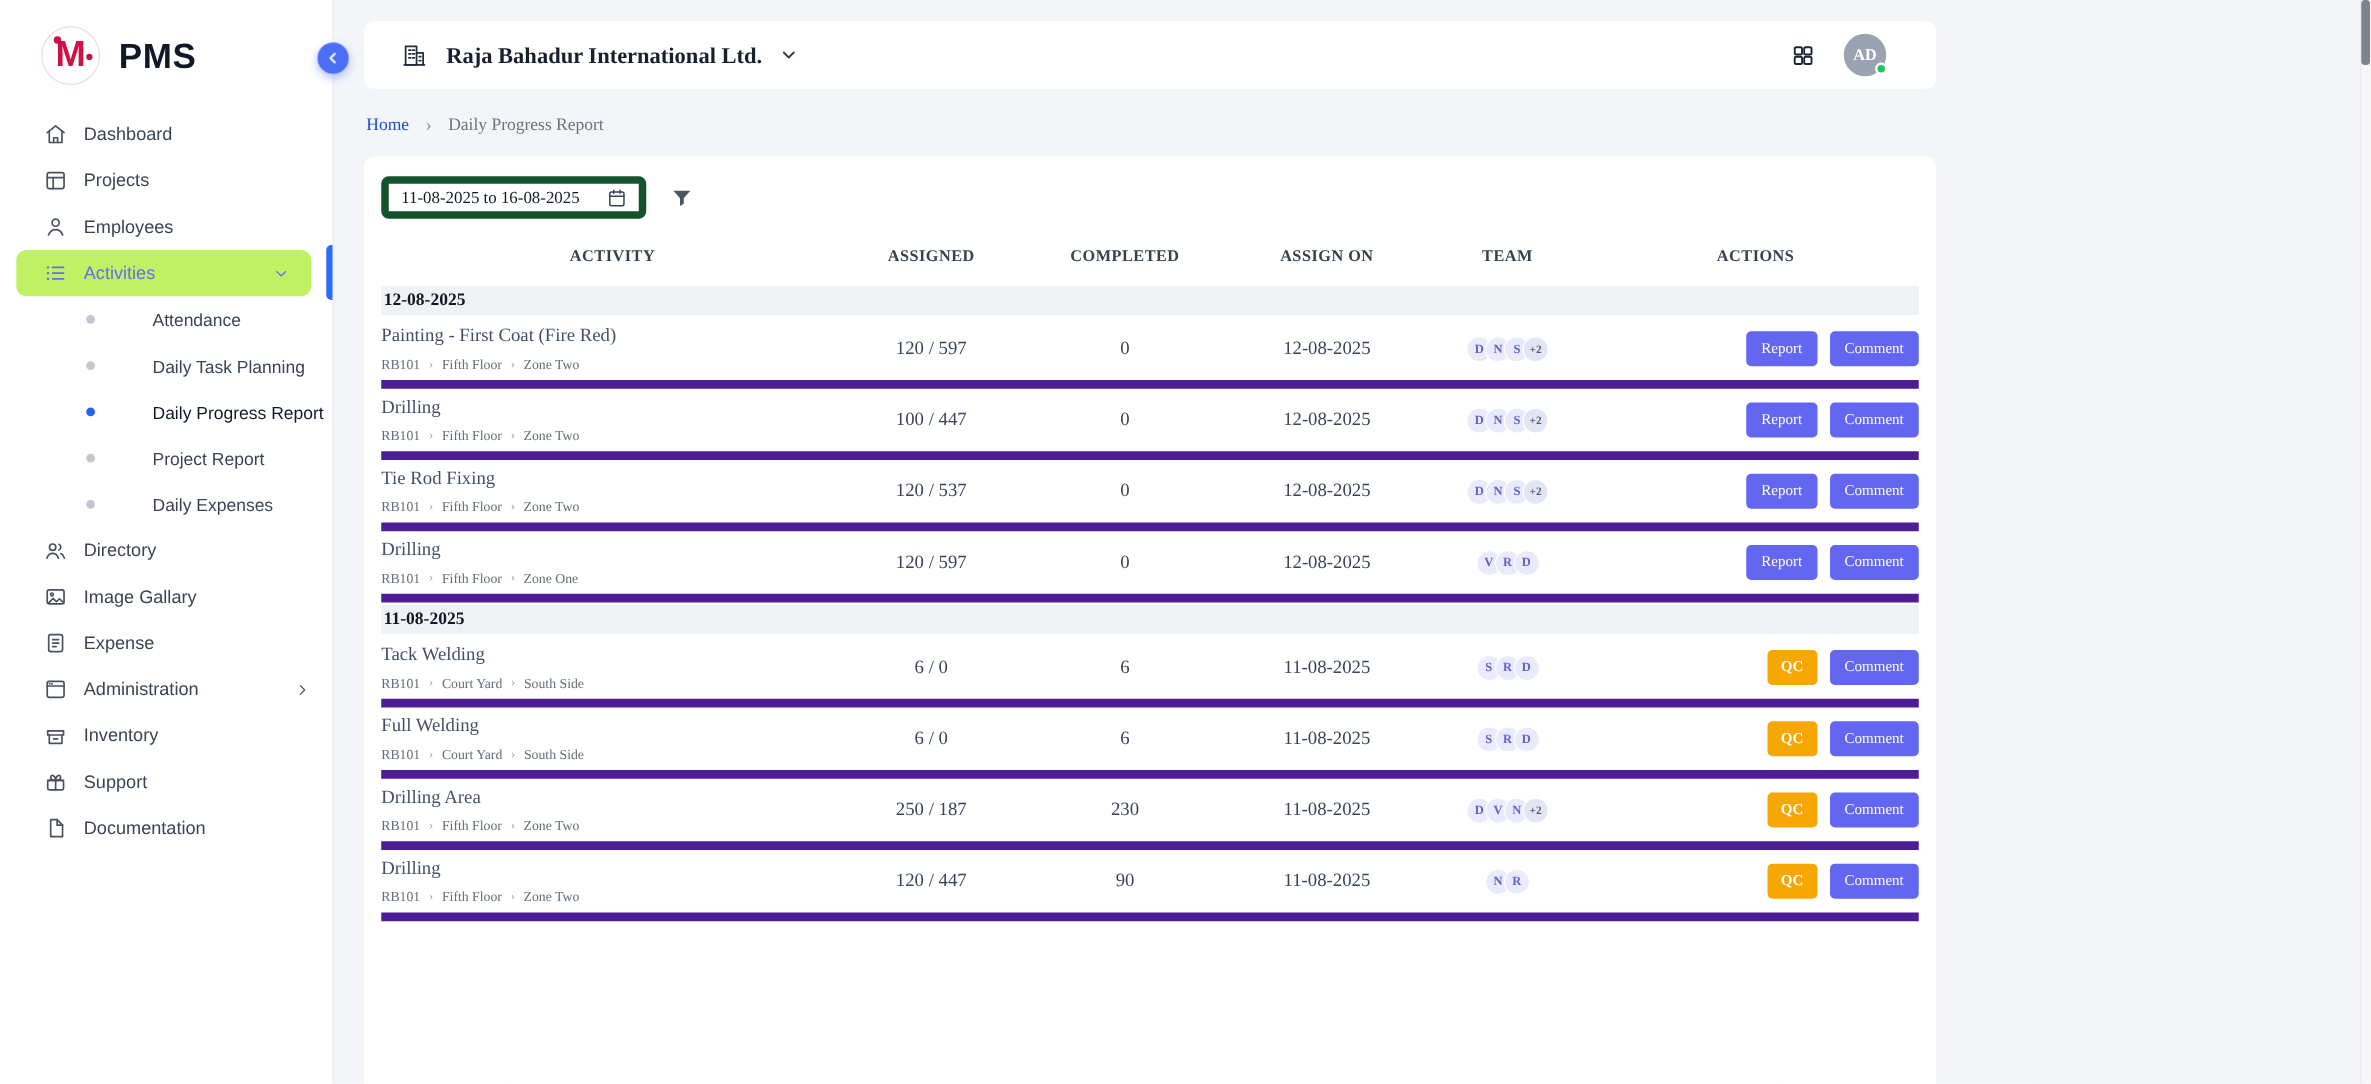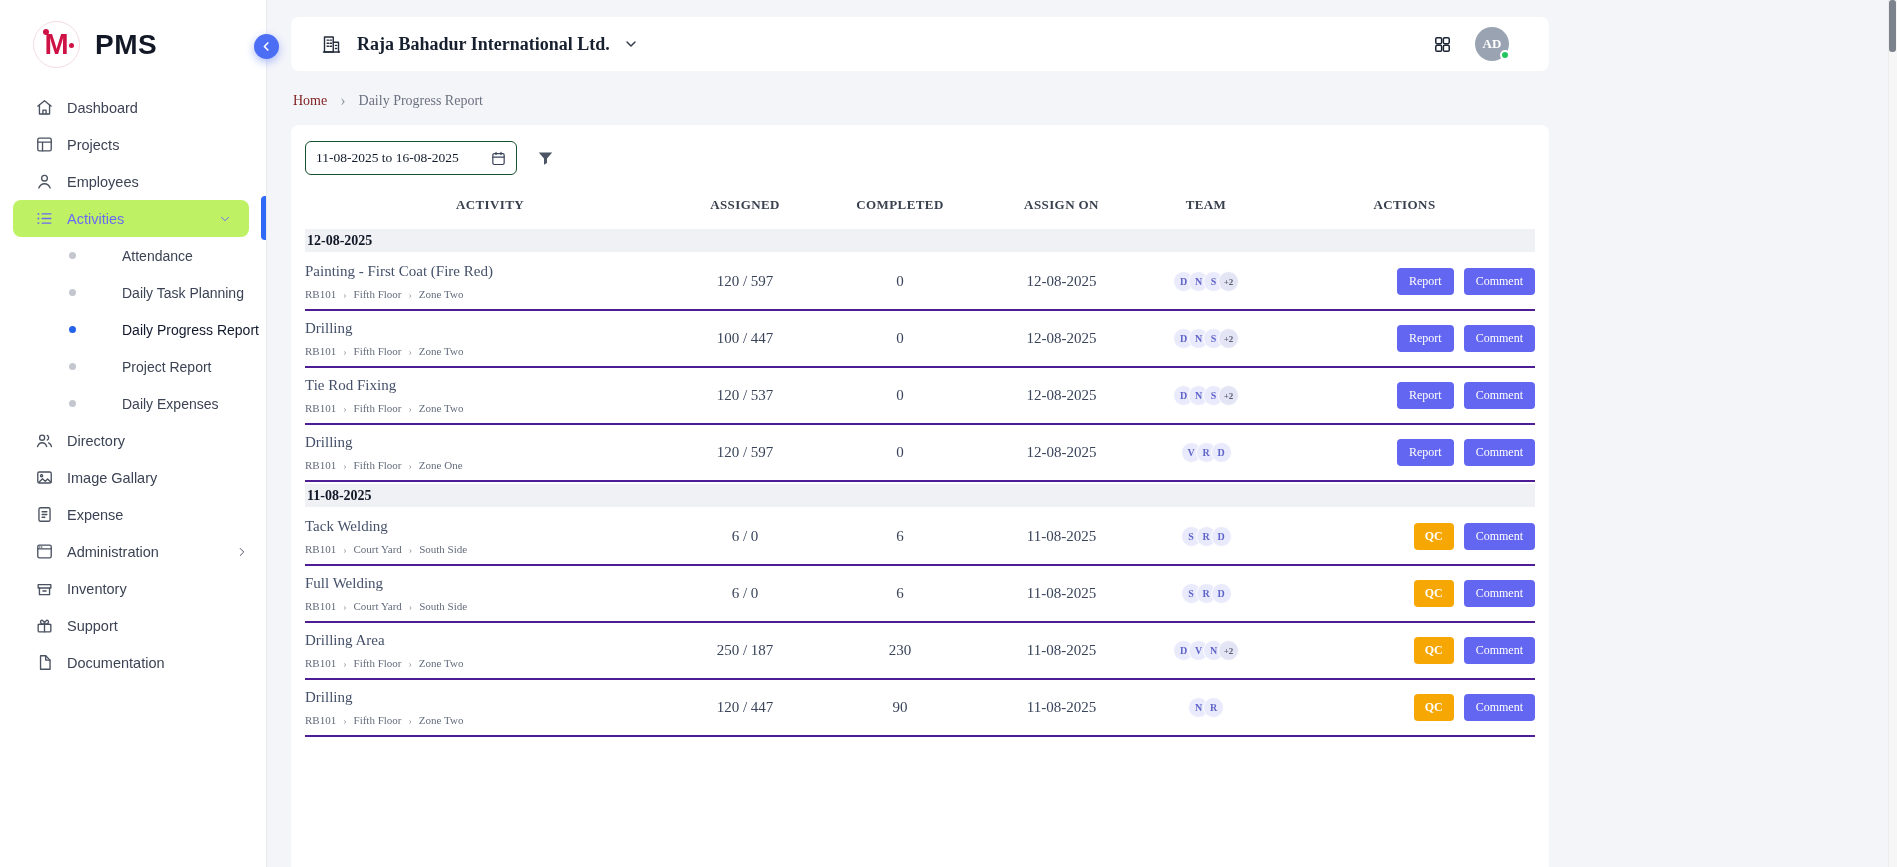--- a/index.html
+++ b/index.html
@@ -54,42 +54,42 @@
   .company { margin-left:15px; font-size:18px; font-weight:600; color:#17202f; cursor:pointer; }
   .ic.chev { margin-left:13px; color:#333c4d; cursor:pointer; } .ic.chev svg { width:16px; height:16px; }
   .topbar-right { margin-left:auto; display:flex; align-items:center; gap:23px; }
   .ic.grid { color:#1b2433; cursor:pointer; } .ic.grid svg { width:19px; height:19px; }
   .avatar { width:34px; height:34px; border-radius:50%; background:#9aa3b2; color:#fff; font-size:13px;
             font-weight:600; display:flex; align-items:center; justify-content:center; position:relative; cursor:pointer; }
   .online-dot { position:absolute; right:-1px; bottom:1px; width:10px; height:10px; border-radius:50%;
                 background:#22c55e; border:2px solid #fff; }
 
   .breadcrumb { display:flex; align-items:center; gap:13px; margin:20px 2px 14px; font-size:14px; height:20px; }
-  .bc-home { color:#7f1d1d; cursor:pointer; }
+  .bc-home { color:#1d4ed8; cursor:pointer; }
   .bc-sep { color:#8f96a3; font-size:16px; line-height:1; }
   .bc-cur { color:#6b7280; }
 
   .card { background:#fff; border-radius:8px 8px 0 0; padding:12px 14px 0; height:742px; }
 
   .toolbar { display:flex; align-items:center; margin:4px 0 8px; }
-  .date-input { width:212px; height:34px; border:1px solid #14532d; border-radius:6px; display:flex;
+  .date-input { width:212px; height:34px; border:6px solid #14532d; border-radius:6px; display:flex;
                 align-items:center; padding:0 9px 0 10px; cursor:pointer; background:#fff; }
   .date-text { flex:1; font-size:13.5px; color:#121b2b; }
   .ic.cal { color:#39445a; } .ic.cal svg { width:17px; height:17px; }
   .filter-btn { margin-left:19px; color:#4b5563; cursor:pointer; background:none; border:none; display:flex; }
   .filter-btn svg { width:19px; height:19px; }
 
   .thead, .row { display:grid; grid-template-columns:370px 140px 170px 153px 136px 261px; align-items:center; }
   .thead { height:44px; margin-top:4px; }
   .th { text-align:center; font-size:13px; font-weight:700; color:#39414f; letter-spacing:.4px; }
 
   .group-row { background:#f0f1f4; height:23px; display:flex; align-items:center; font-size:14px;
                font-weight:700; color:#111827; padding-left:2px; margin:2px 0; }
 
-  .row { height:57px; border-bottom:2px solid #4c1d95; }
+  .row { height:57px; border-bottom:7px solid #4c1d95; }
   .activity-cell { display:flex; flex-direction:column; gap:8px; }
   .act-title { font-size:15px; color:#44506a; }
   .act-path { display:flex; align-items:center; gap:7px; font-size:11px; color:#646c7c; }
   .act-sep { color:#9aa0ab; font-size:10px; }
   .num { text-align:center; font-size:15px; color:#39445a; }
   .team-cell { display:flex; justify-content:center; align-items:center; }
   .chip { width:21px; height:21px; border-radius:50%; background:#e9eafb; color:#6065c9; font-size:10px;
           font-weight:700; display:flex; align-items:center; justify-content:center;
           border:1.5px solid #fff; margin-left:-6px; flex:none; }
   .chip:first-child { margin-left:0; }

